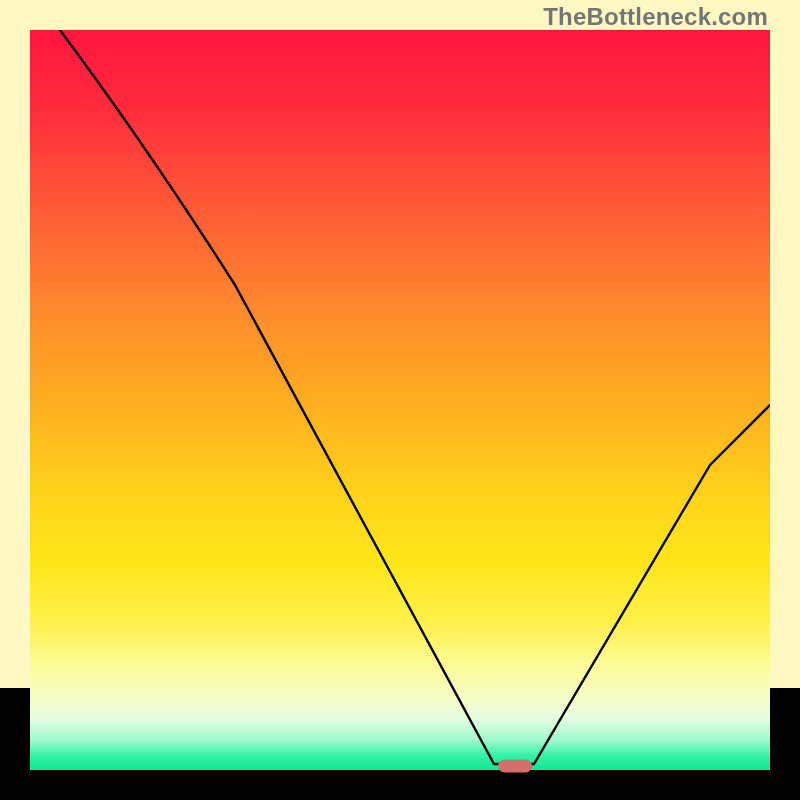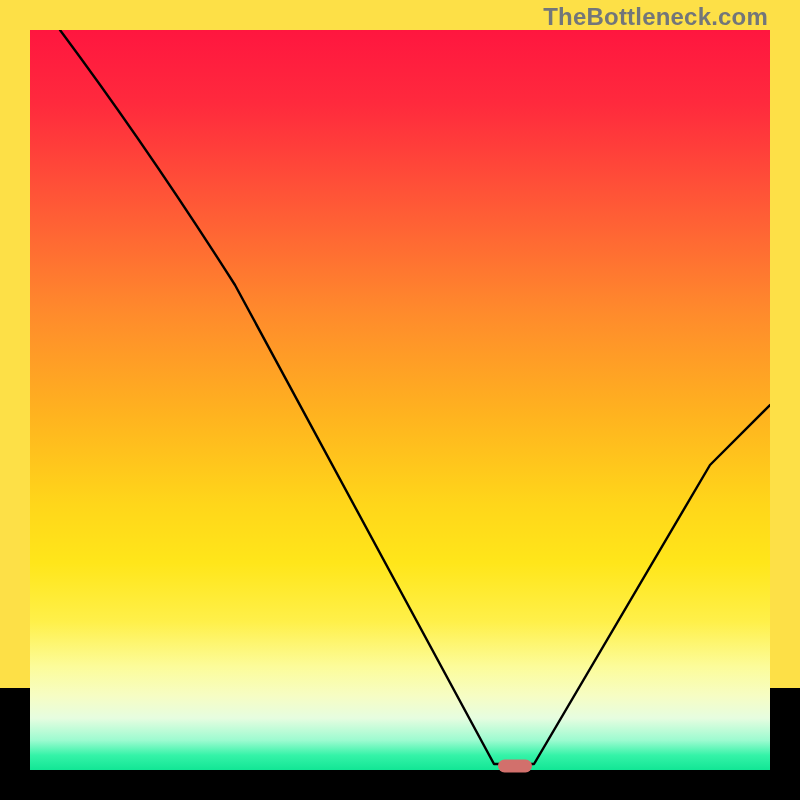--- a/index.html
+++ b/index.html
@@ -9,21 +9,21 @@
     height: 800px;
     background: #000;
     overflow: hidden;
   }
   .frame {
     position: absolute;
     left: 0;
     top: 0;
     width: 800px;
     height: 688px;
-    background: #fde047;
+    background: #fef9c3;
   }
   .plot {
     position: absolute;
     left: 30px;
     top: 30px;
     width: 740px;
     height: 740px;
     background: linear-gradient(to bottom,
       #ff163f 0%,
       #ff2a3d 10%,

